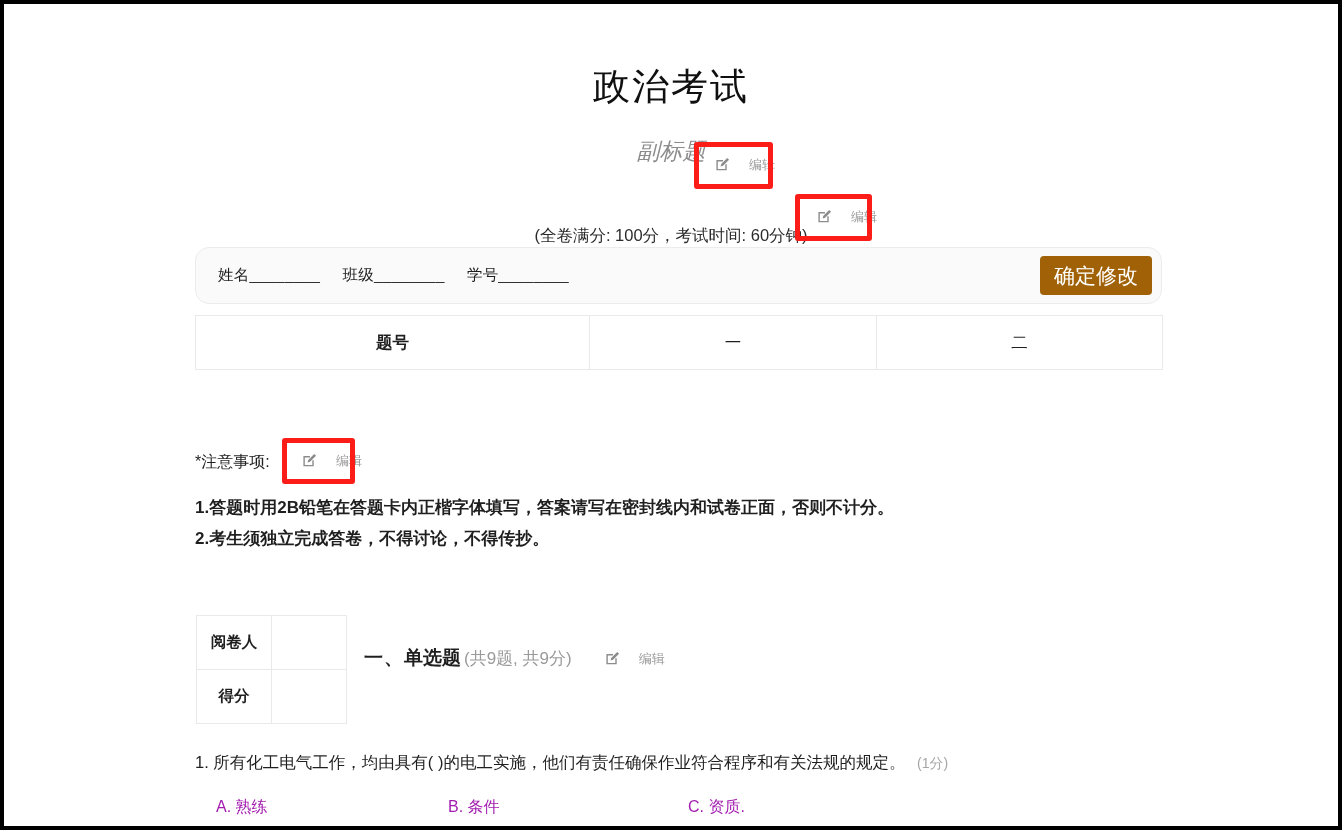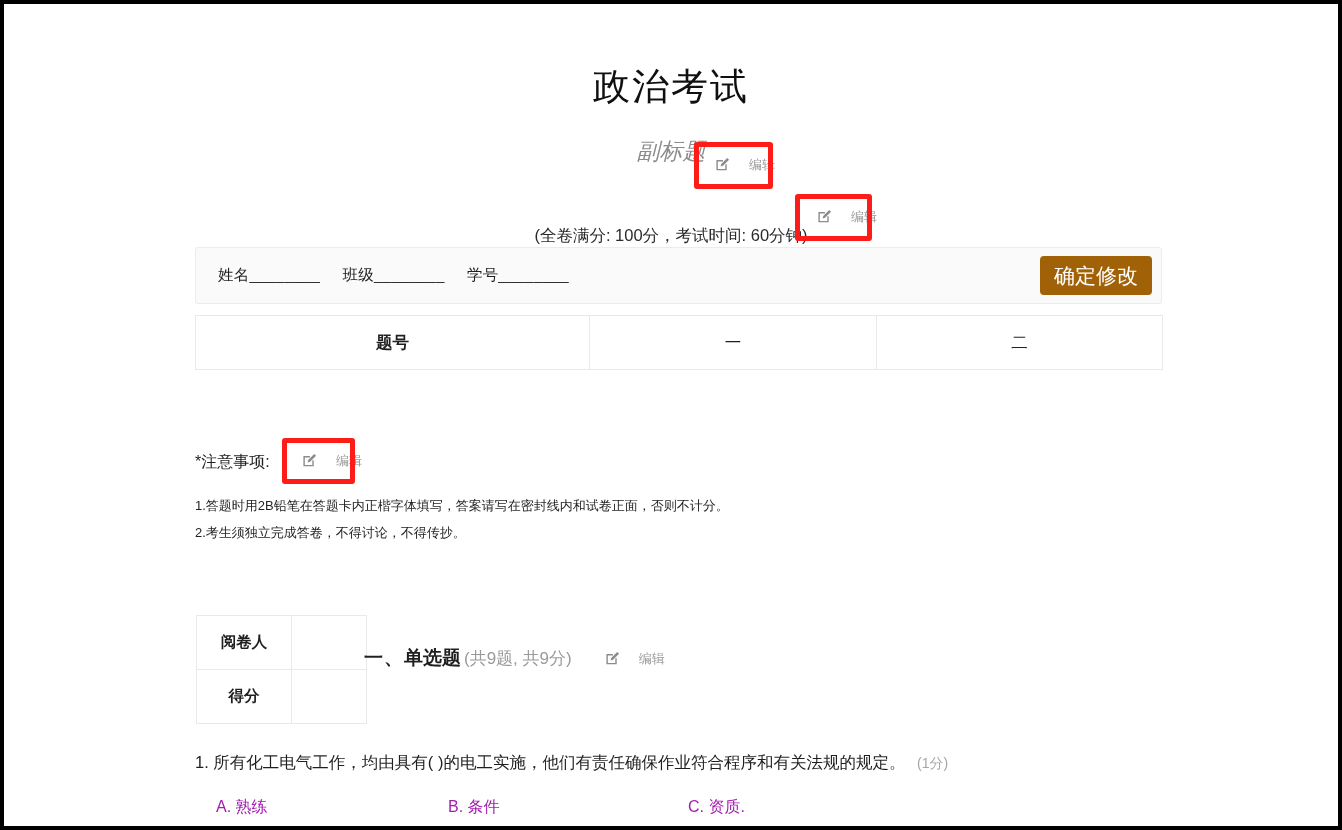--- a/index.html
+++ b/index.html
@@ -110,21 +110,21 @@
 
   
   .info-bar {
     position: absolute;
     left: 191px;
     top: 243px;
     width: 967px;
     height: 57px;
     background: #fafafa;
     border: 1px solid #ececec;
-    border-radius: 3px;
+    border-radius: 14px;
     display: flex;
     align-items: center;
     justify-content: space-between;
     padding: 0 9px 0 22px;
   }
   .info-fields {
     font-size: 15.5px;
     color: #1f1f1f;
     letter-spacing: 0.2px;
   }
@@ -175,38 +175,39 @@
   .notes-head {
     display: flex;
     align-items: center;
     height: 46px;
   }
   .notes-head-label {
     font-size: 16px;
     color: #1f1f1f;
   }
   .note-line {
-    font-size: 13px;
+    font-size: 17px;
     color: #1f1f1f;
     line-height: 1;
     margin-top: 14px;
+    font-weight: bold;
   }
   .note-line:first-of-type { margin-top: 14px; }
 
   
   .grade-table {
     position: absolute;
     left: 192px;
     top: 611px;
     border-collapse: collapse;
     table-layout: fixed;
   }
   .grade-table td {
     border: 1px solid #e9e9e9;
-    width: 95px;
+    width: 75px;
     height: 54px;
     text-align: center;
     vertical-align: middle;
     font-size: 15.5px;
     font-weight: 700;
     color: #1f1f1f;
   }
   .grade-table td.blank { width: 75px; }
 
   .section-head {

